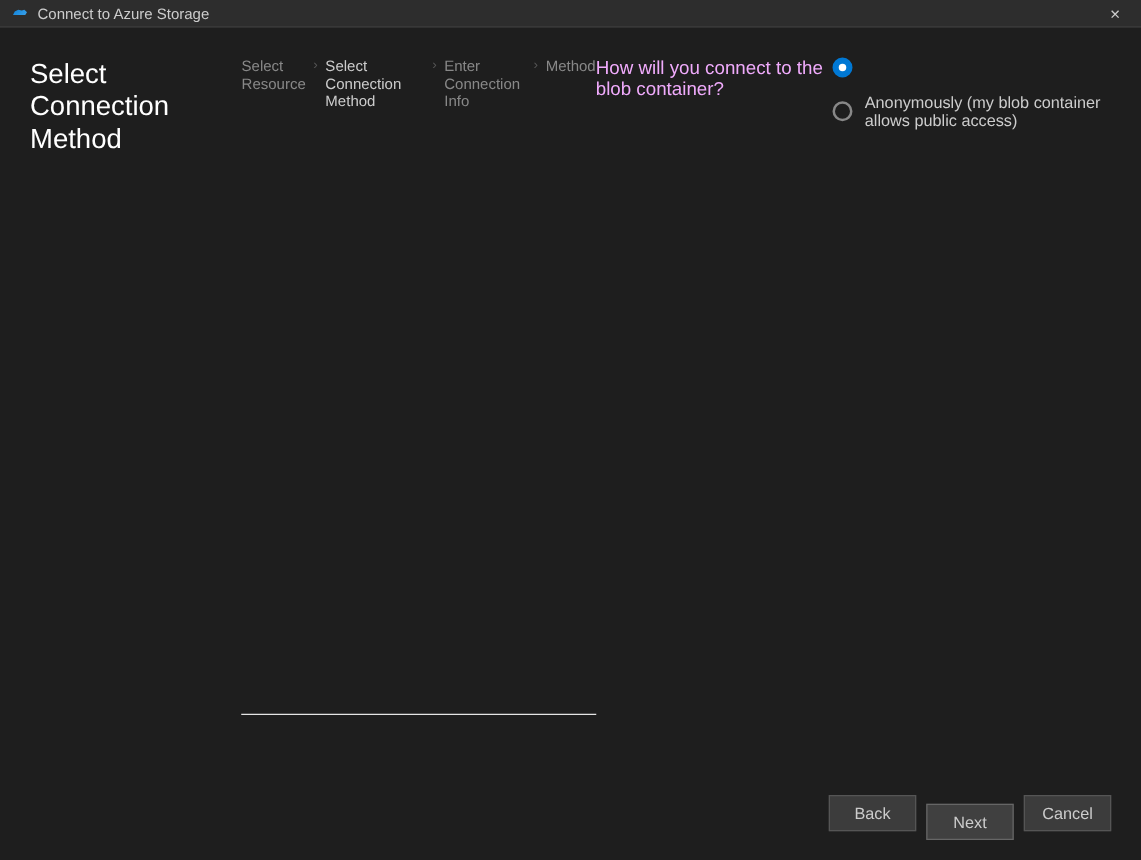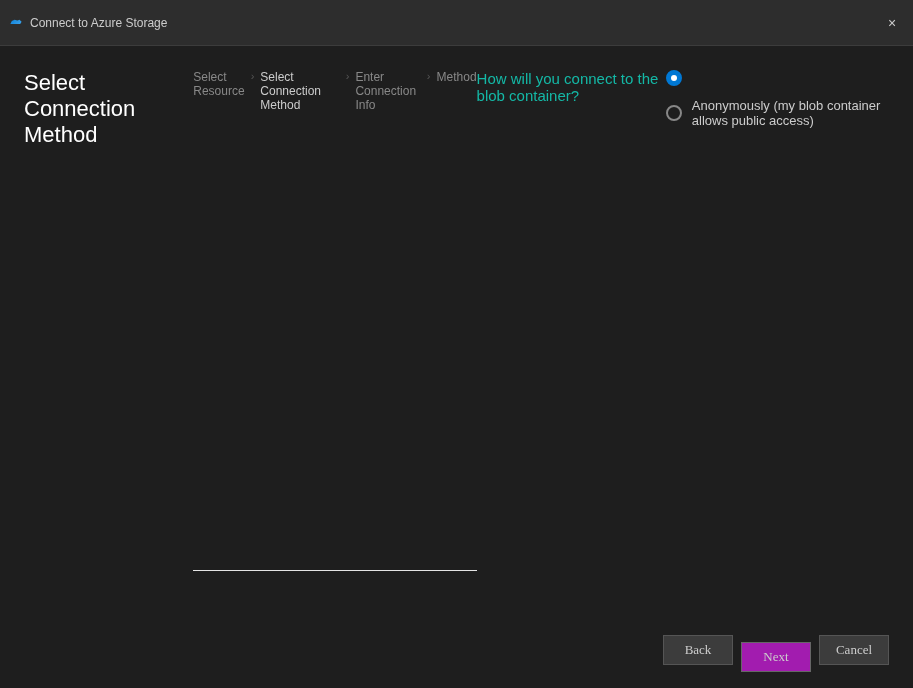--- a/index.html
+++ b/index.html
@@ -13,21 +13,21 @@
       overflow: hidden;
       display: flex;
       flex-direction: column;
     }
 
     
     .title-bar {
       display: flex;
       align-items: center;
       background: #2d2d2d;
-      height: 46px;
+      height: 22px;
       padding: 0 8px;
       flex-shrink: 0;
       border-bottom: 1px solid #3c3c3c;
     }
     .title-bar-icon {
       width: 16px;
       height: 16px;
       margin-right: 6px;
       display: flex;
       align-items: center;
@@ -84,21 +84,21 @@
     }
     .breadcrumb-separator {
       margin: 0 6px;
       color: #555;
       font-size: 11px;
     }
 
     
     .question {
       font-size: 15px;
-      color: #14b8a6;
+      color: #f0abfc;
       margin-bottom: 20px;
       font-weight: 400;
     }
 
     
     .radio-group {
       display: flex;
       flex-direction: column;
       gap: 12px;
     }
@@ -146,30 +146,30 @@
       display: flex;
       justify-content: flex-end;
       align-items: center;
       gap: 8px;
       padding: 12px 24px 16px 24px;
       flex-shrink: 0;
     }
     .btn {
       padding: 6px 8px;
       font-size: 13px;
-      font-family: Liberation Serif, serif;
+      font-family: Liberation Sans, sans-serif;
       border: 1px solid #555;
       background: #3c3c3c;
       color: #cccccc;
       cursor: pointer;
       min-width: 70px;
       text-align: center;
     }
     .btn-primary {
-      background: #a21caf;
+      background: #404040;
       border-color: #666;
       margin-top: 15px;
     }
 
     
     .azure-icon {
       display: inline-block;
       width: 14px;
       height: 14px;
       background: linear-gradient(135deg, #0078d4, #50b0f0);

